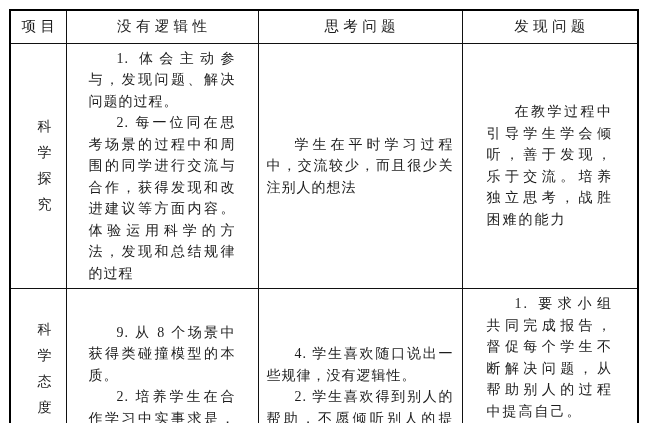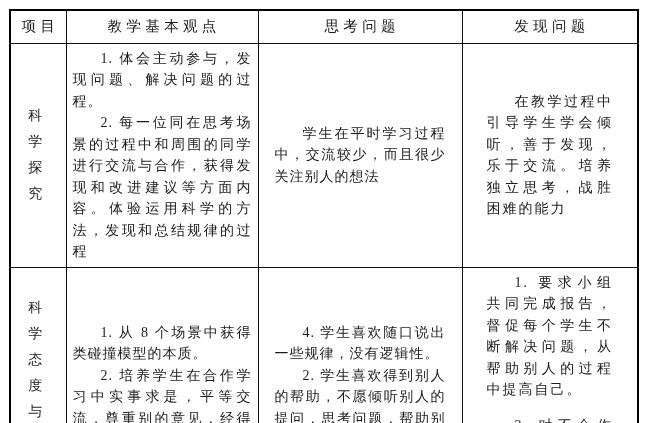--- a/index.html
+++ b/index.html
@@ -39,62 +39,62 @@
   
   tr.header-row { height: 33px; }
   tr.header-row th {
     letter-spacing: 0.3em;
     font-size: 14.5px;
     padding: 2px 0 2px 0.3em;
   }
 
   
   td.label-cell {
-    text-align: center;
+    text-align: right;
     vertical-align: middle;
     padding: 0 8px;
     letter-spacing: 6px;
     line-height: 26px;
     word-break: break-all;
     font-size: 14.5px;
   }
 
   
   td.text-cell {
-    padding: 4px 6px;
+    padding: 4px 22px;
     vertical-align: middle;
   }
   td.text-cell p {
     margin: 0;
     text-indent: 2em;
     text-align: justify;
     line-height: 21.5px;
     letter-spacing: 1px;
   }
   tr.row-1 { height: 193px; }
   tr.row-2 { height: 175px; }
   td.strategy-cell { padding: 4px 24px; }
   td.strategy-cell p { letter-spacing: 2px; }
-  td.analysis-cell { padding: 4px 16px; }
+  td.analysis-cell { padding: 4px 8px; }
   p.gap-top { margin-top: 14px !important; }
 </style>
 </head>
 <body>
 
 <table class="plan">
   <colgroup>
     <col style="width:56px">
     <col style="width:192px">
     <col style="width:204px">
     <col style="width:176px">
   </colgroup>
   <tbody>
     <tr class="header-row">
       <th>项目</th>
-      <th>教学基本观点</th>
+      <th>没有逻辑性</th>
       <th>思考问题</th>
       <th>发现问题</th>
     </tr>
 
     <tr class="row-1">
       <td class="label-cell">科学探究</td>
       <td class="text-cell viewpoints-cell">
         <p>1. 体会主动参与，发现问题、解决问题的过程。</p>
         <p>2. 每一位同在思考场景的过程中和周围的同学进行交流与合作，获得发现和改进建议等方面内容。体验运用科学的方法，发现和总结规律的过程</p>
       </td>
@@ -102,21 +102,21 @@
         <p>学生在平时学习过程中，交流较少，而且很少关注别人的想法</p>
       </td>
       <td class="text-cell strategy-cell">
         <p>在教学过程中引导学生学会倾听，善于发现，乐于交流。培养独立思考，战胜困难的能力</p>
       </td>
     </tr>
 
     <tr class="row-2">
       <td class="label-cell">科学态度与责任</td>
       <td class="text-cell viewpoints-cell">
-        <p>1. 从 8 个场景中获得类碰撞模型的本质。</p>
+        <p>9. 从 8 个场景中获得类碰撞模型的本质。</p>
         <p>2. 培养学生在合作学习中实事求是，平等交流，尊重别的意见，经得起同伴的批评和建议</p>
       </td>
       <td class="text-cell analysis-cell">
         <p>4. 学生喜欢随口说出一些规律，没有逻辑性。</p>
         <p>2. 学生喜欢得到别人的帮助，不愿倾听别人的提问，思考问题，帮助别人，不想交流</p>
       </td>
       <td class="text-cell strategy-cell">
         <p>1. 要求小组共同完成报告，督促每个学生不断解决问题，从帮助别人的过程中提高自己。</p>
         <p class="gap-top">2. 对不合作的同学耐心鼓励和引导，强调合作的重要性</p>
       </td>

